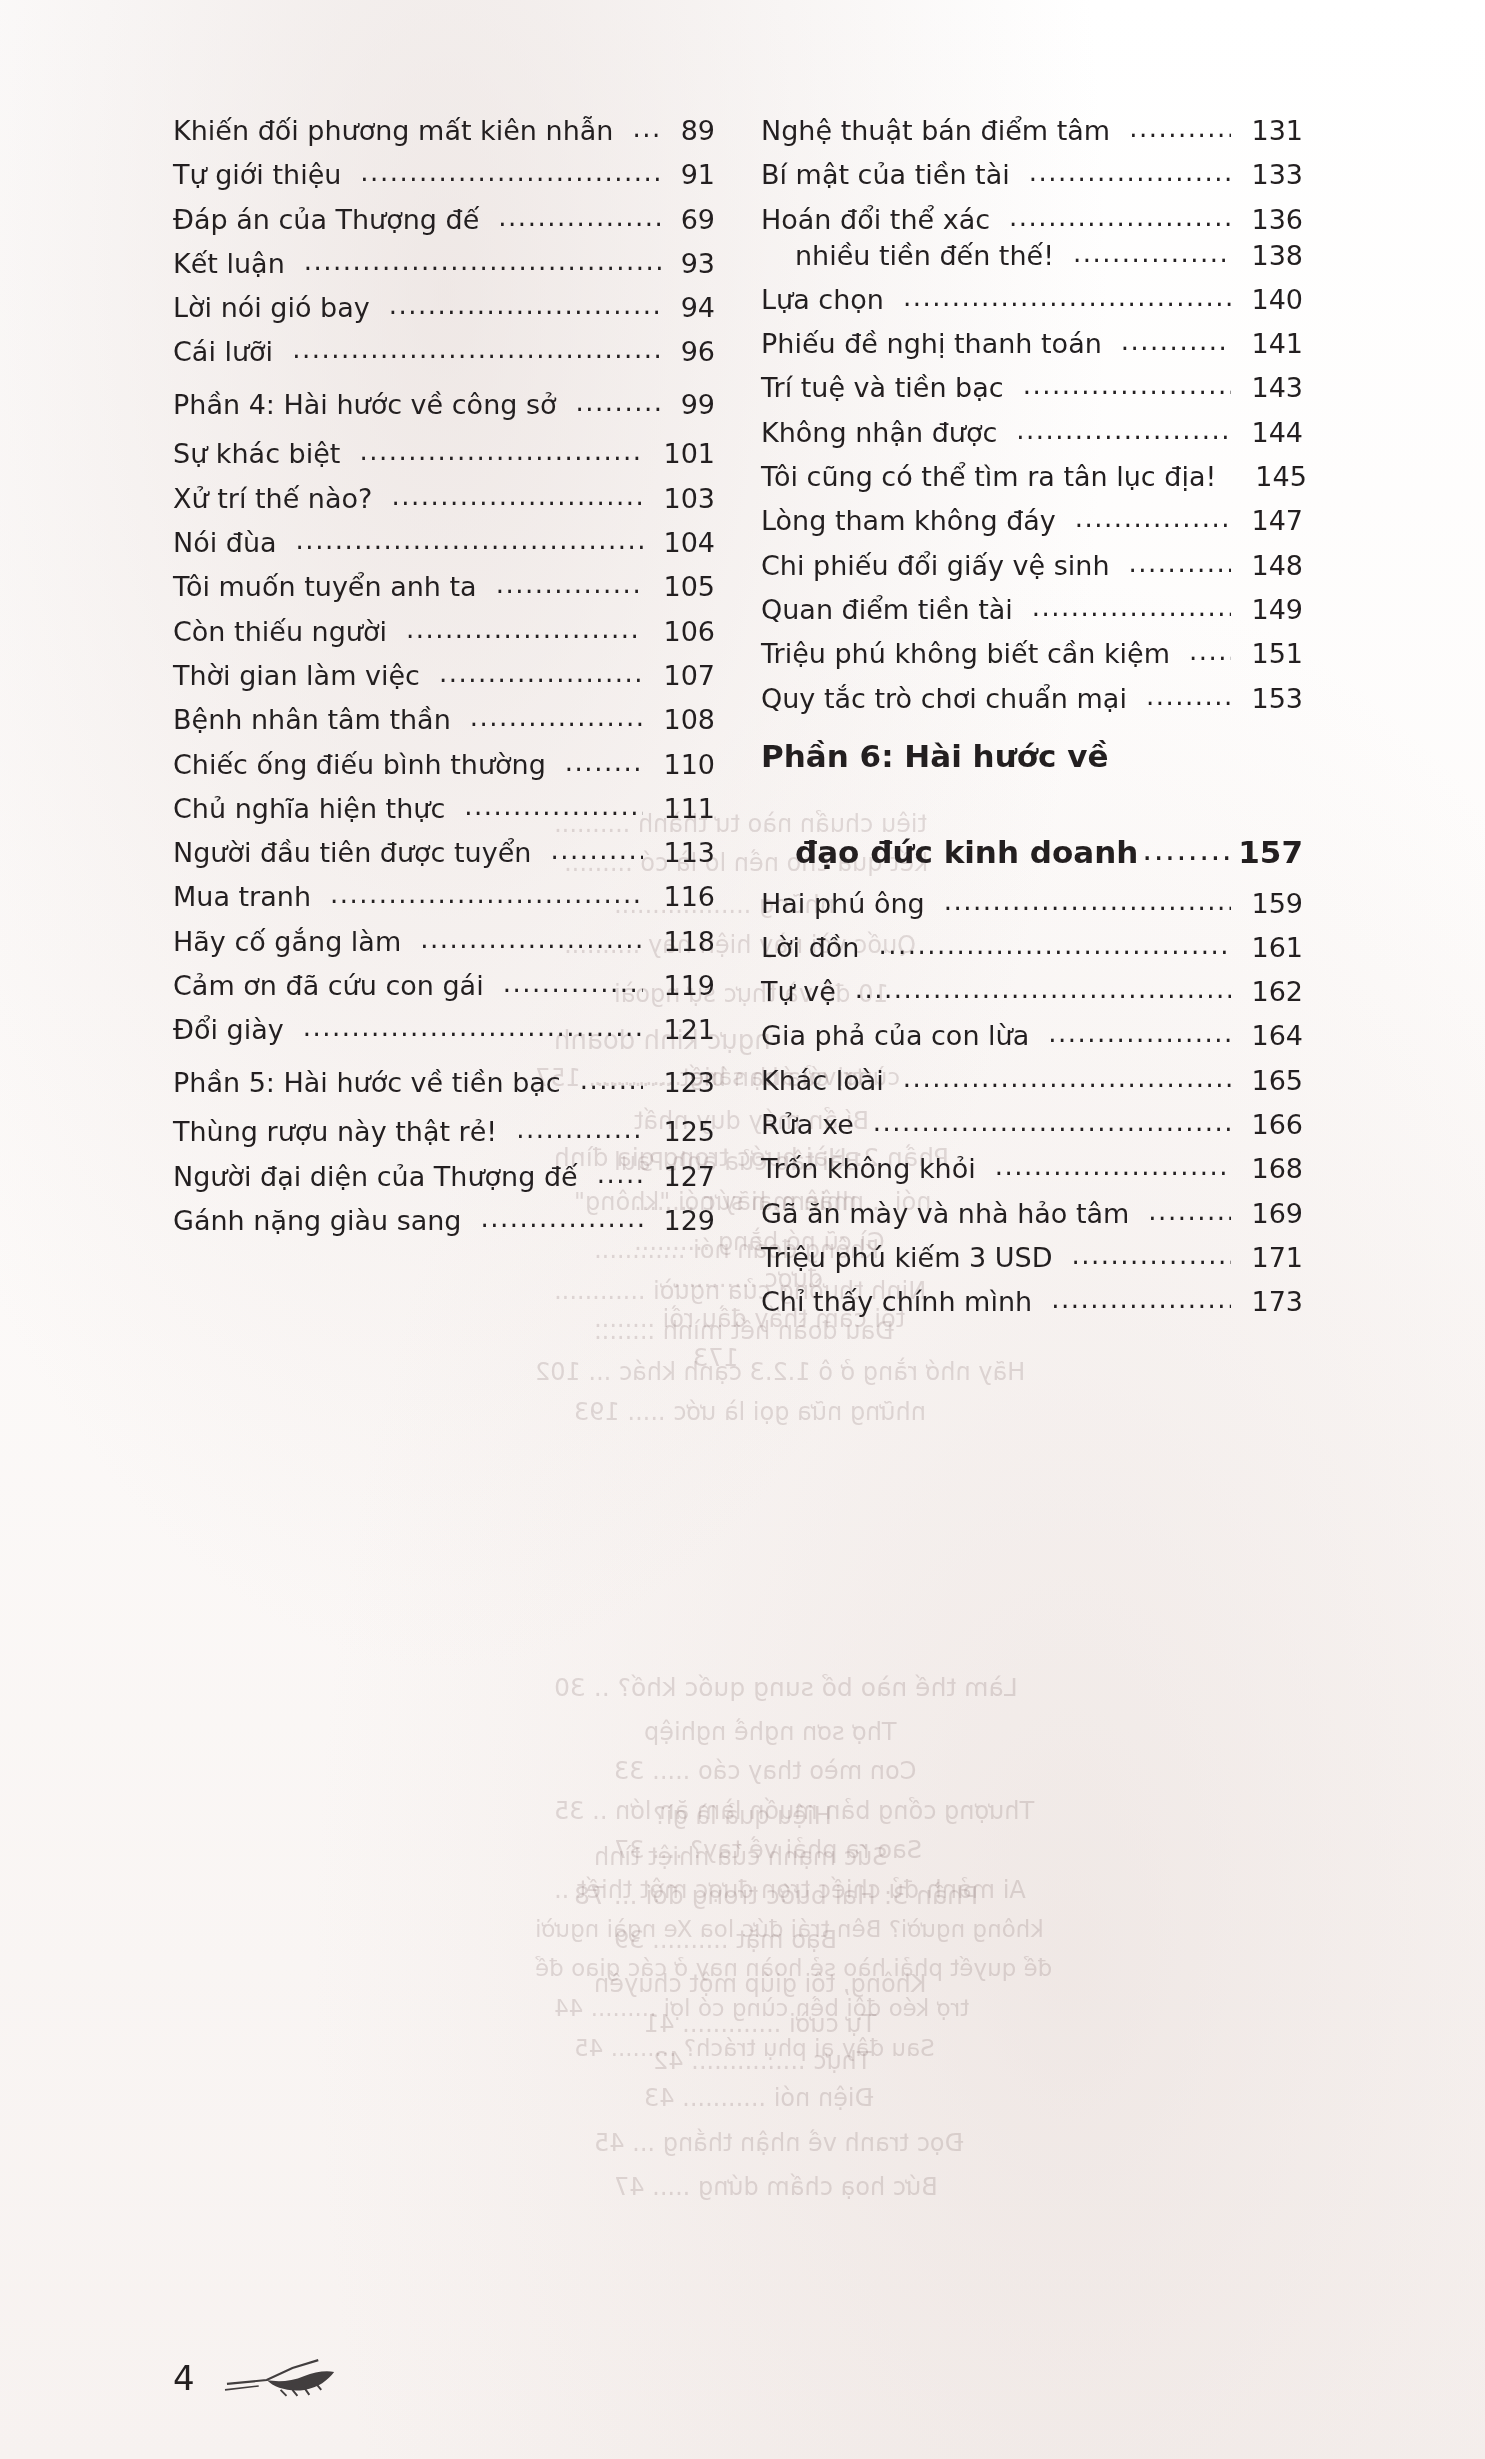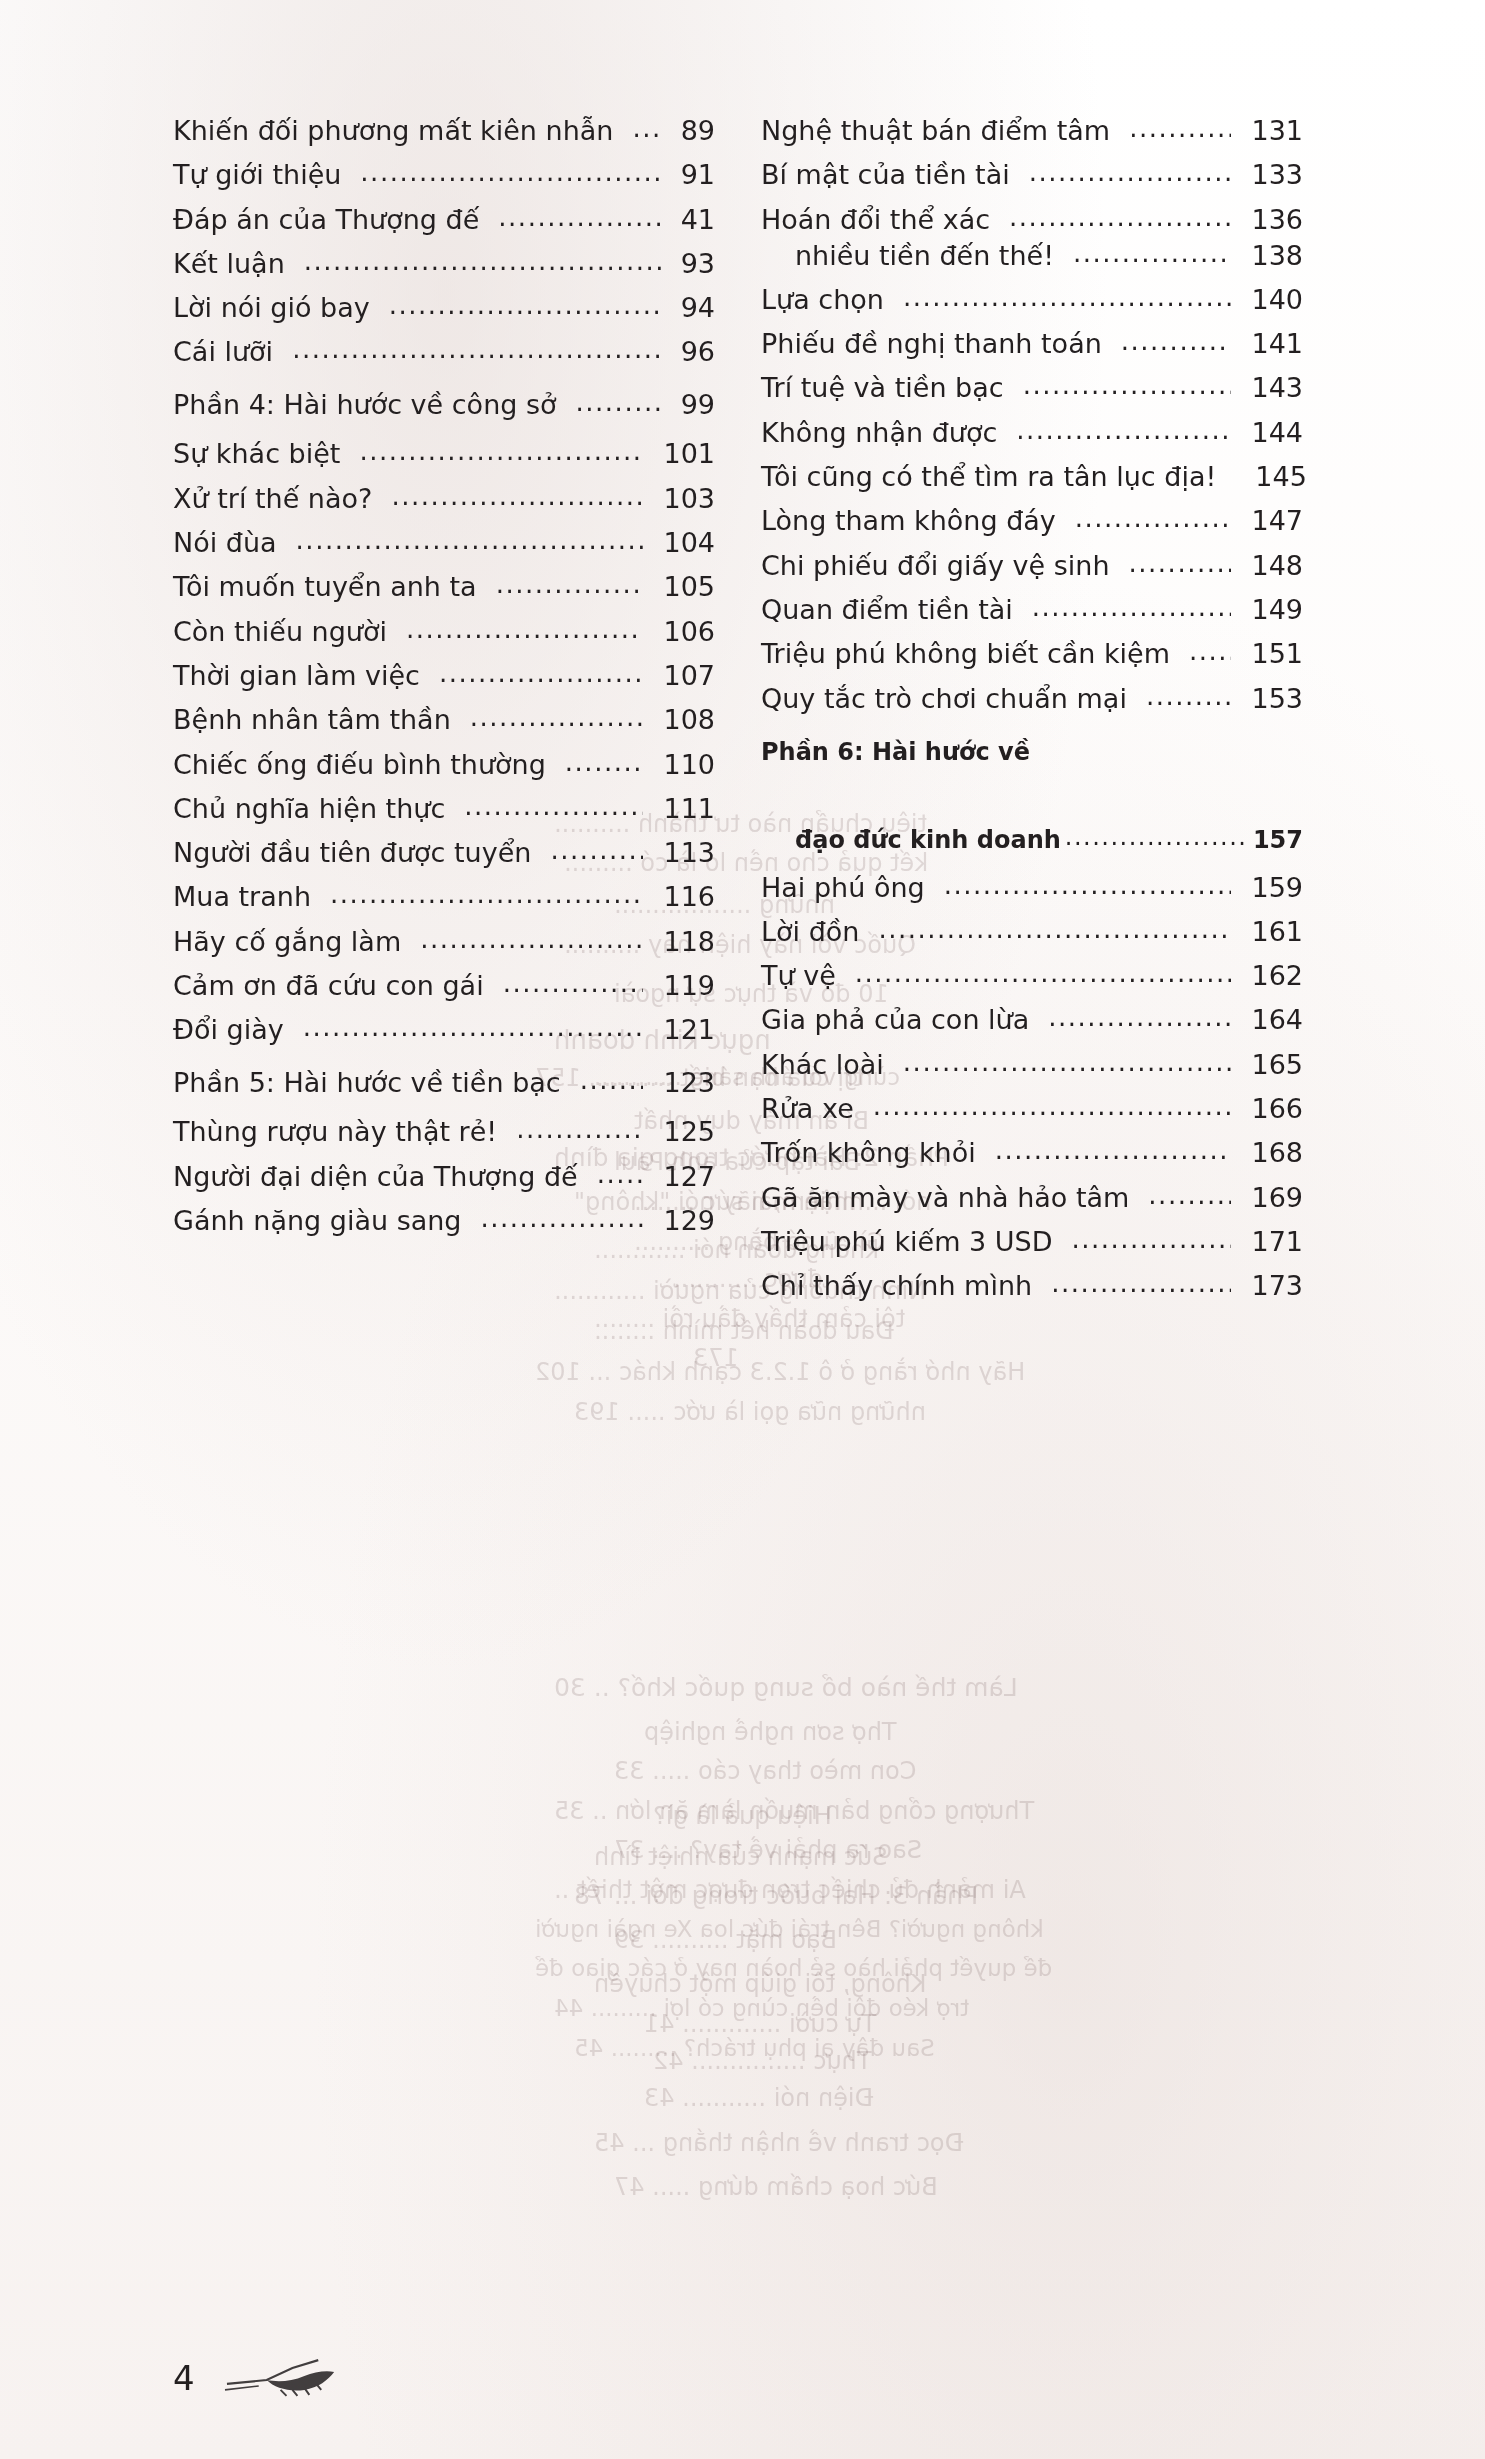--- a/index.html
+++ b/index.html
@@ -88,21 +88,21 @@
     margin-top: -8px;
     margin-bottom: 17px;
   }
   .toc-entry.cont .title {
     padding-left: 34px;
   }
   .toc-entry.nodots .dots { visibility: hidden; }
 
   .part-twoline {
     font-weight: bold;
-    font-size: 24px;
+    font-size: 31px;
     color: #231f20;
     margin-top: 26px;
     margin-bottom: 20px;
   }
   .part-twoline .l1 { display: block; margin-bottom: 14px;}
   .part-twoline .l2 {
     display: flex;
     align-items: flex-end;
     white-space: nowrap;
   }
@@ -189,21 +189,21 @@
           <span class="page-num">89</span>
         </div>
         <div class="toc-entry">
           <span class="title">Tự giới thiệu</span>
           <span class="dots">..........................................................................................</span>
           <span class="page-num">91</span>
         </div>
         <div class="toc-entry">
           <span class="title">Đáp án của Thượng đế</span>
           <span class="dots">..........................................................................................</span>
-          <span class="page-num">41</span>
+          <span class="page-num">69</span>
         </div>
         <div class="toc-entry">
           <span class="title">Kết luận</span>
           <span class="dots">..........................................................................................</span>
           <span class="page-num">93</span>
         </div>
         <div class="toc-entry">
           <span class="title">Lời nói gió bay</span>
           <span class="dots">..........................................................................................</span>
           <span class="page-num">94</span>

